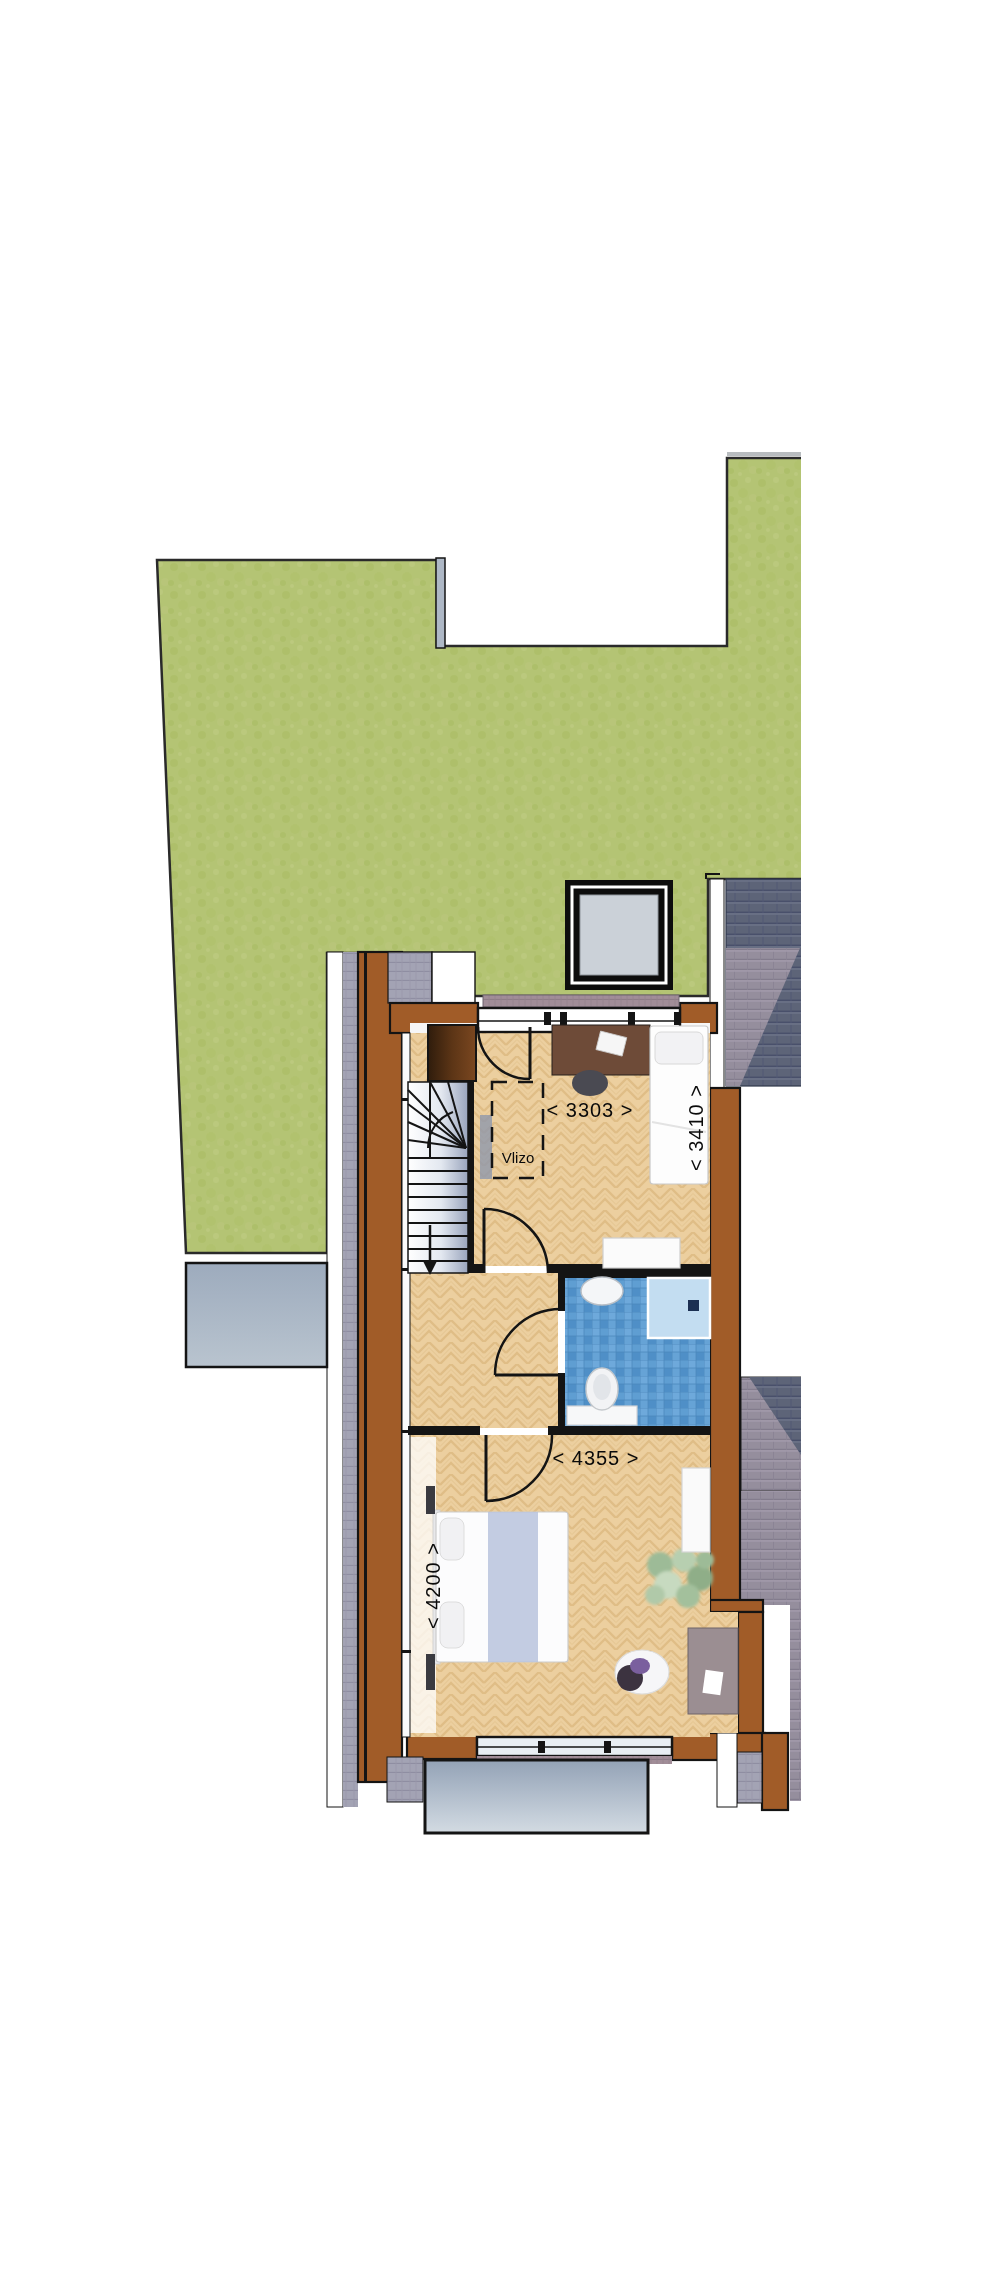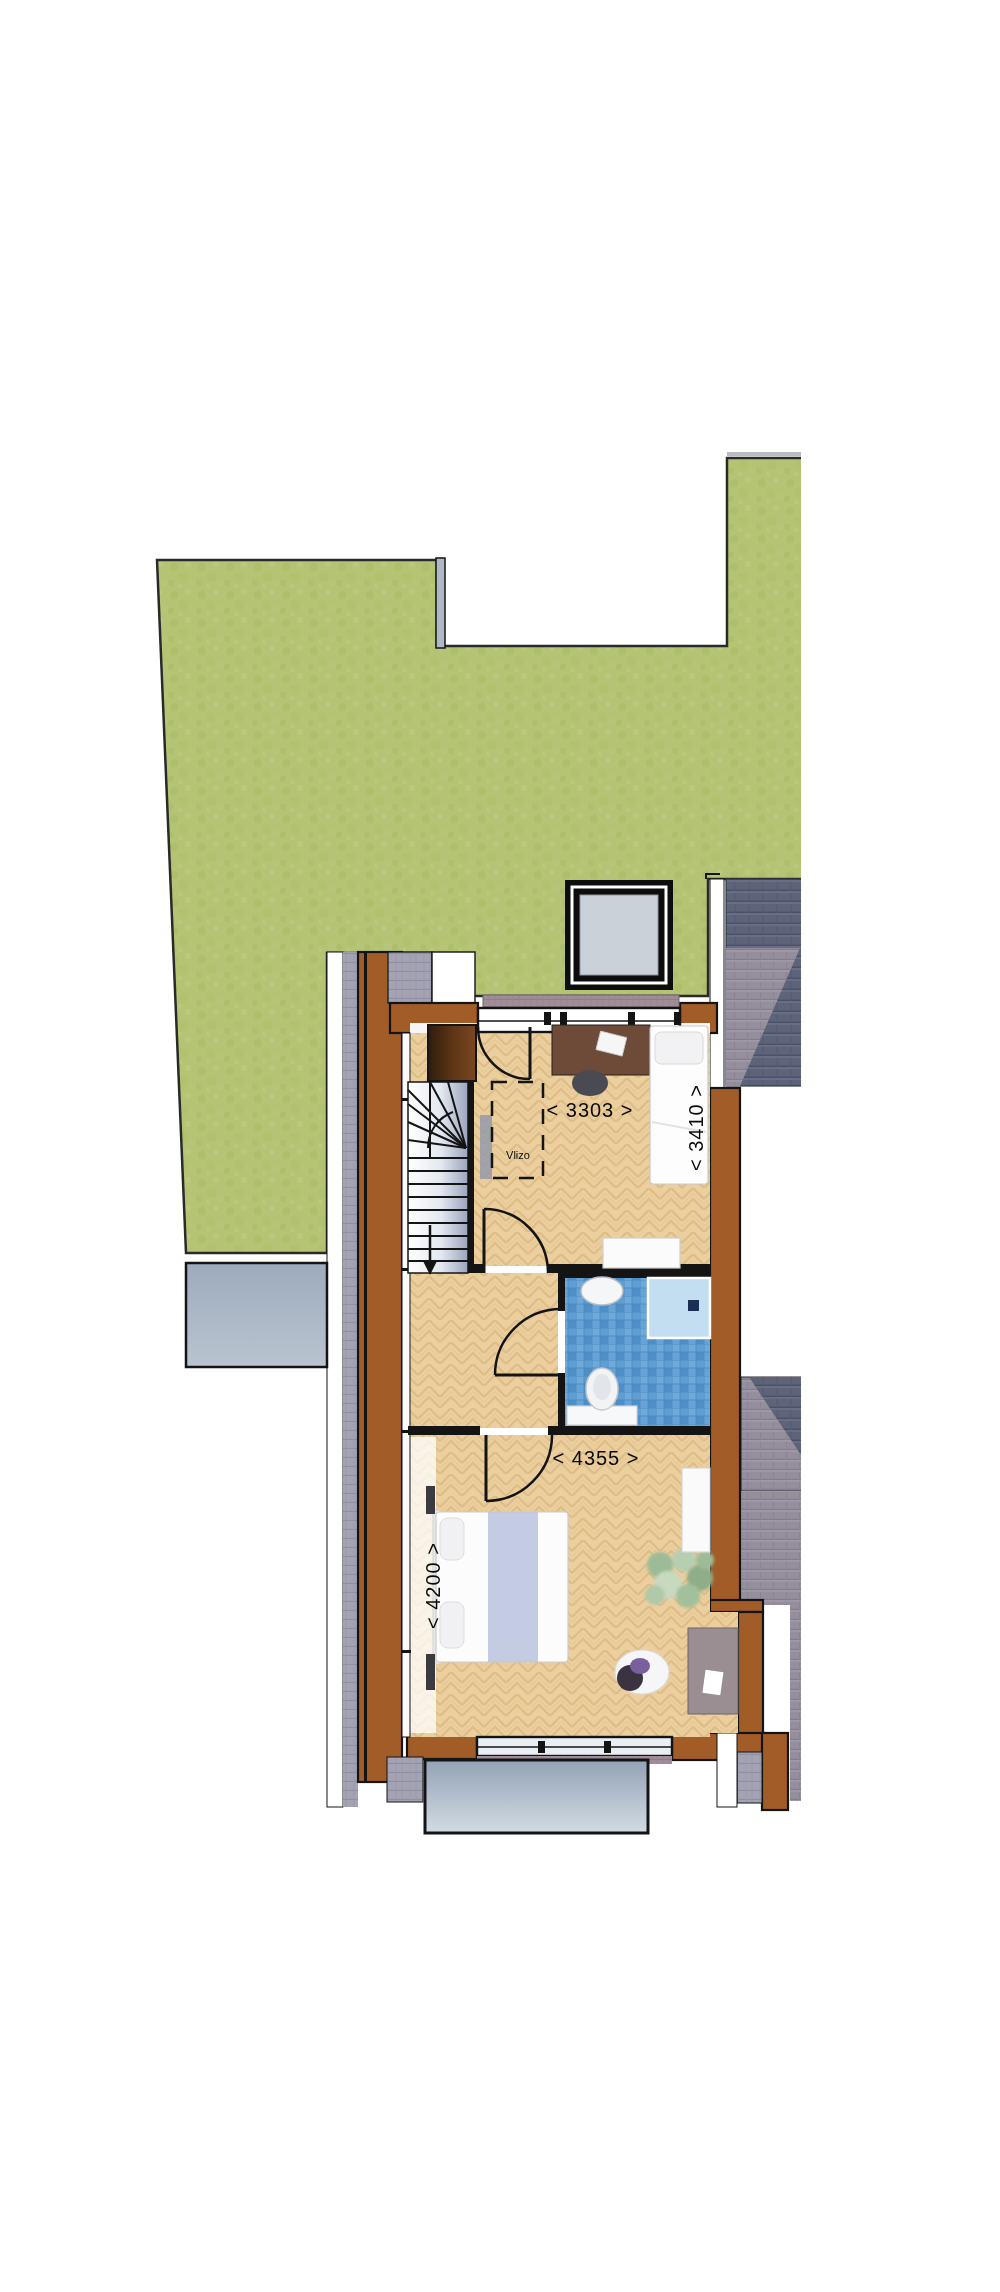--- a/index.html
+++ b/index.html
@@ -7,21 +7,21 @@
     position:relative;width:801px;height:2292px;background:#ffffff;overflow:hidden;
     font-family:"Liberation Sans", sans-serif;
   }
   #plan-svg{position:absolute;left:0;top:0;}
   .dim-label{
     position:absolute;color:#0a0a0a;font-size:20px;letter-spacing:1px;
     text-align:center;white-space:nowrap;font-weight:500;
   }
   .dim-label.vertical{transform:rotate(-90deg);}
   .hatch-label{
-    position:absolute;color:#0a0a0a;font-size:11px;text-align:center;white-space:nowrap;
+    position:absolute;color:#0a0a0a;font-size:15px;text-align:center;white-space:nowrap;
   }
 </style>
 </head>
 <body>
 
 <div id="stage">
 
 <svg id="plan-svg" width="1000" height="2292" viewBox="0 0 1000 2292">
   <defs>
     <pattern id="grass" width="28" height="28" patternUnits="userSpaceOnUse">

